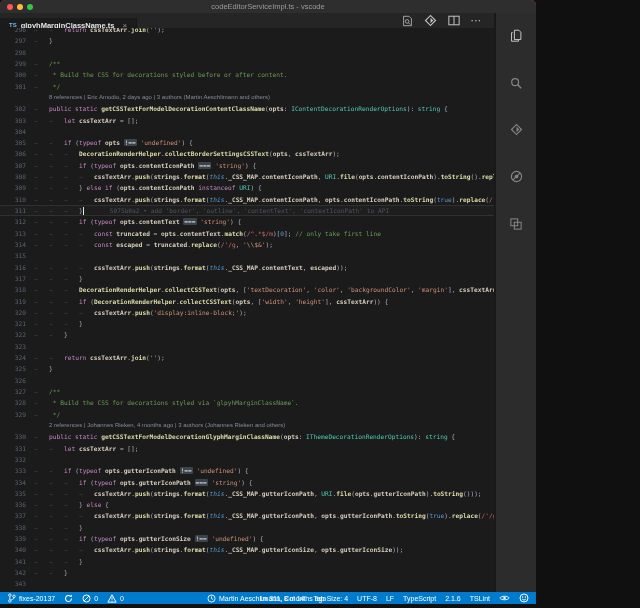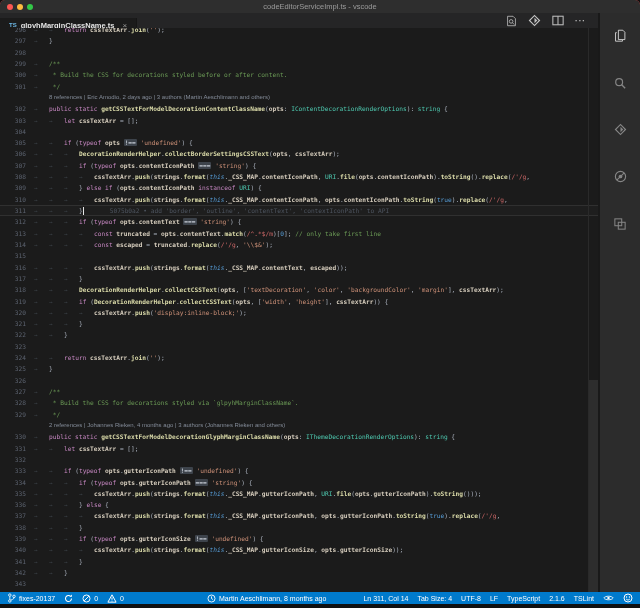--- a/index.html
+++ b/index.html
@@ -1,16 +1,16 @@
 <!DOCTYPE html>
 <html><head>
 <meta charset="utf-8">
 <style>
   html,body{margin:0;padding:0;width:640px;height:608px;overflow:hidden;background:#101010;}
-  .window{position:relative;width:640px;height:604px;background:#ef4444;border-radius:5px 5px 0 0;overflow:hidden;font-family:"Liberation Sans",sans-serif;}
+  .window{position:relative;width:536px;height:604px;background:#ef4444;border-radius:5px 5px 0 0;overflow:hidden;font-family:"Liberation Sans",sans-serif;}
   
   .titlebar{position:absolute;top:0;left:0;right:0;height:13px;background:#2e2e2e;border-bottom:1px solid #1f1f1f;}
   .lights{position:absolute;left:7px;top:3.5px;display:flex;gap:4px;}
   .light{width:6px;height:6px;border-radius:50%;}
   .light.r{background:#fc5753;}.light.y{background:#fdbc40;}.light.g{background:#33c748;}
   .wtitle{position:absolute;left:0;right:0;top:2px;text-align:center;font-size:7.5px;color:#9b9b9b;}
   
   .tabbar{position:absolute;top:13px;left:0;right:40px;height:15px;background:#252526;}
   .tab{display:inline-flex;align-items:center;height:15px;padding:0 9px;background:#1b1b1b;border-right:1px solid #161616;gap:4px;}
   .tsbadge{font-size:6px;font-weight:bold;color:#6cb8e6;}

